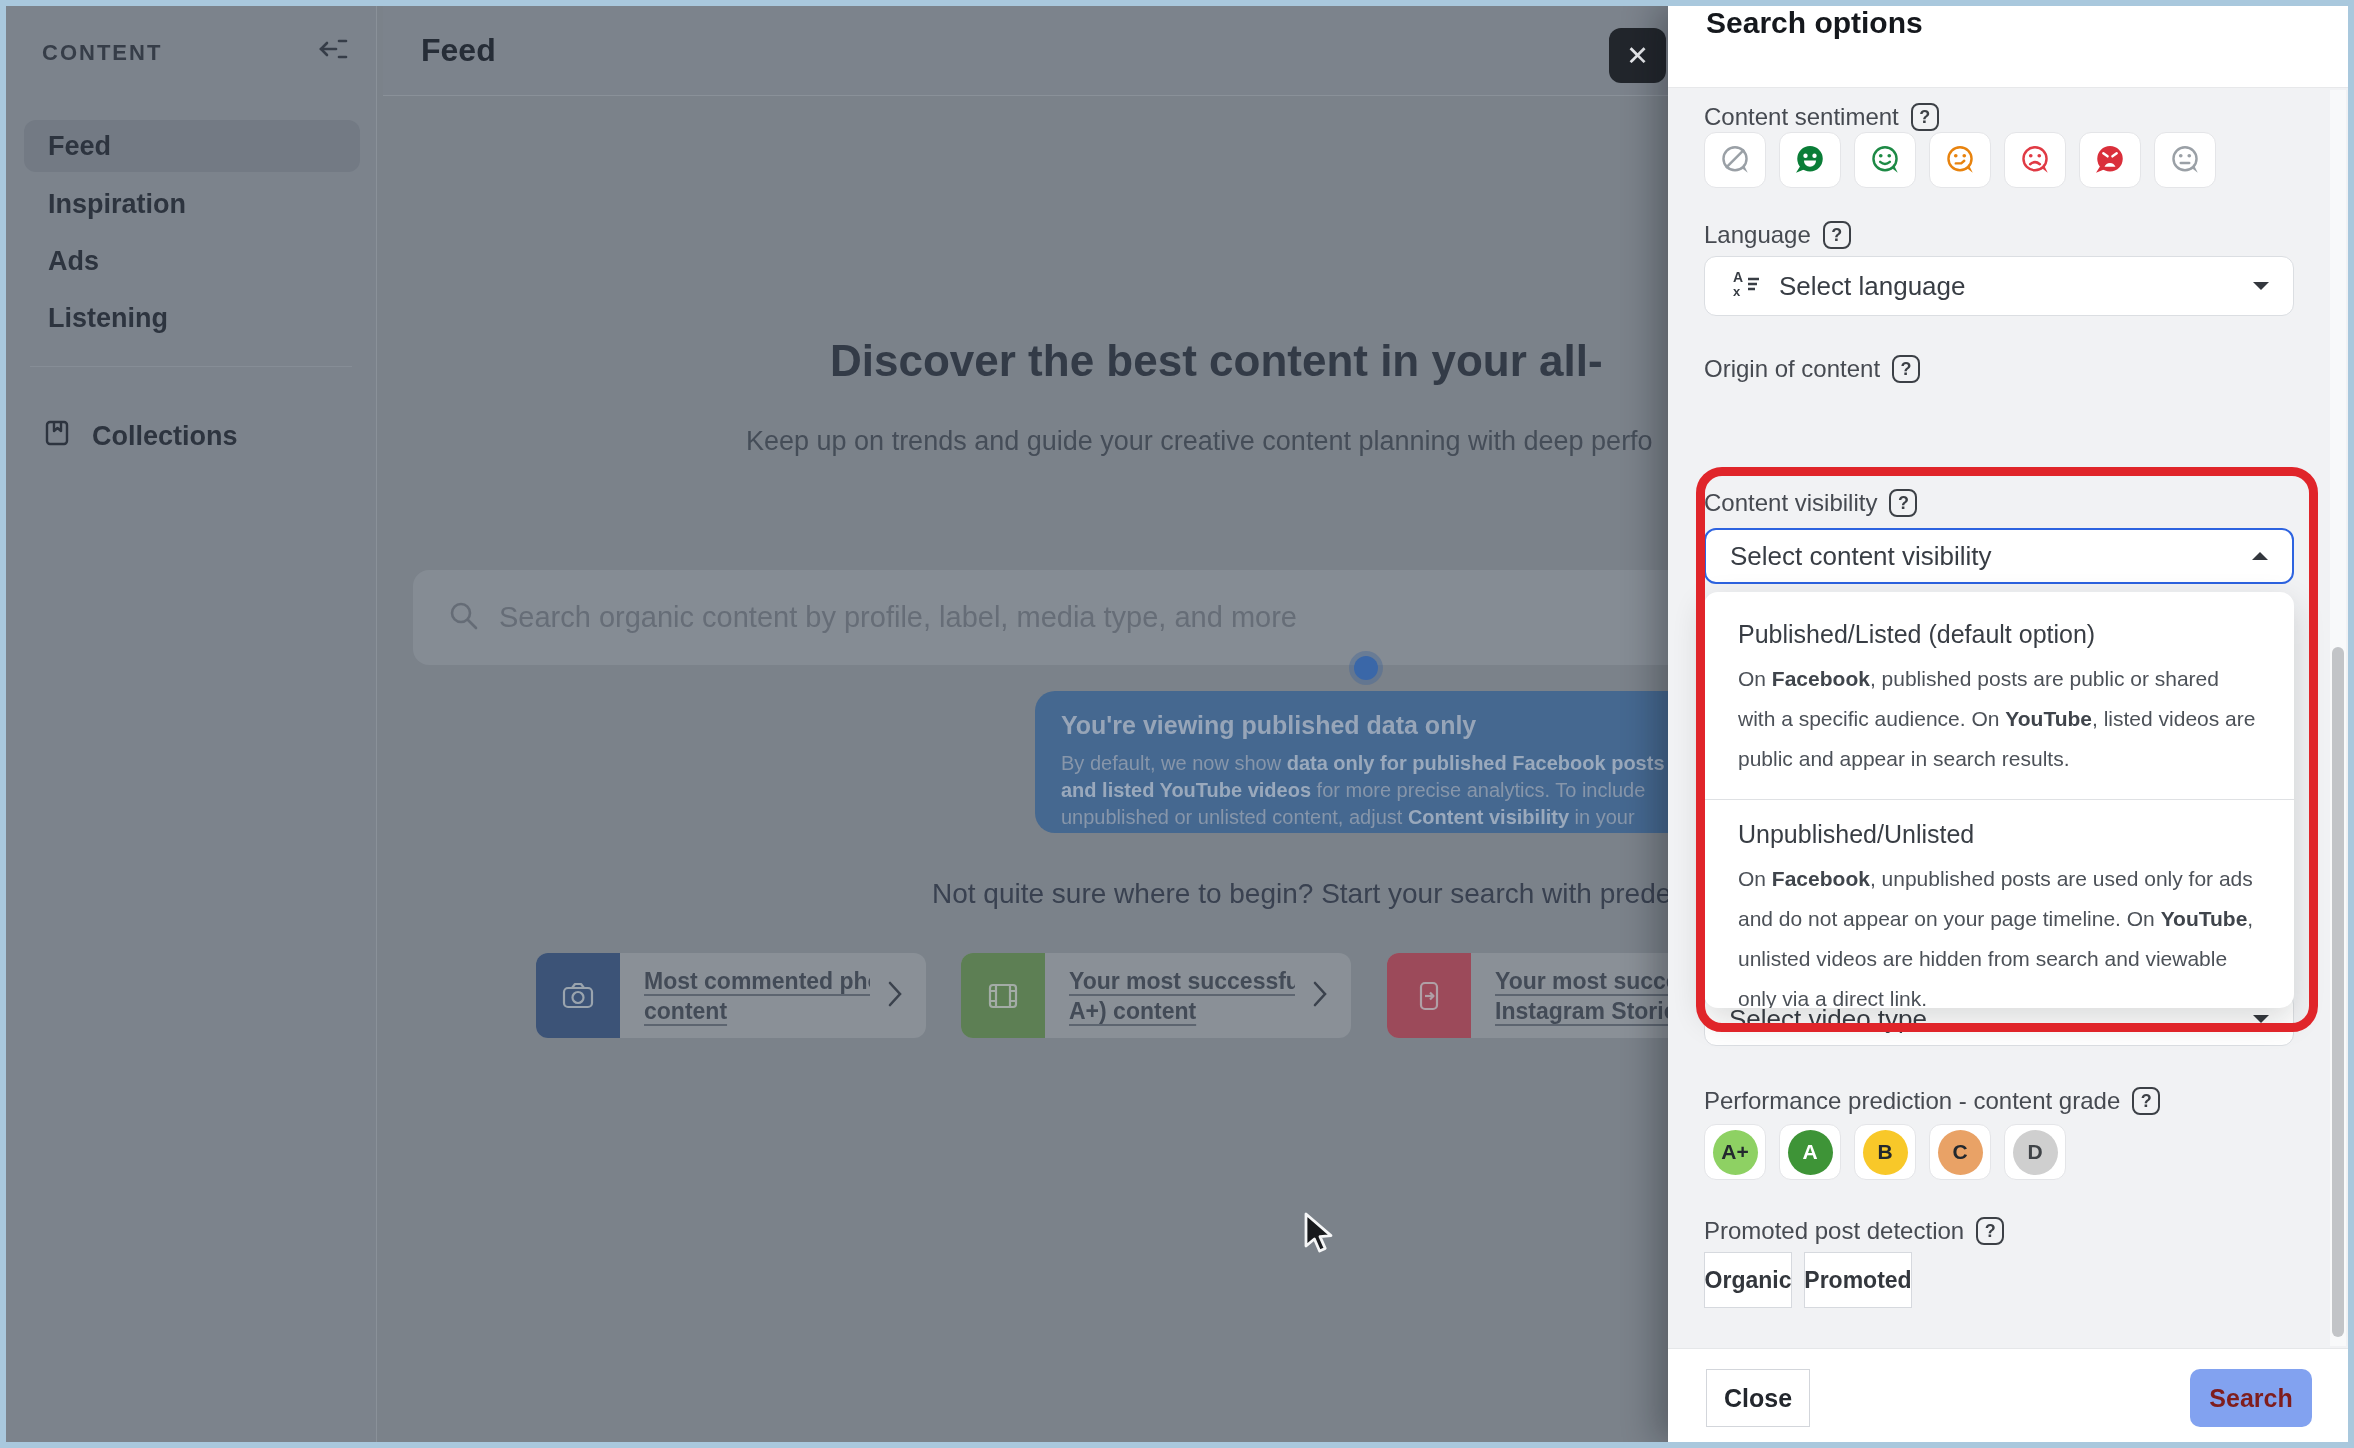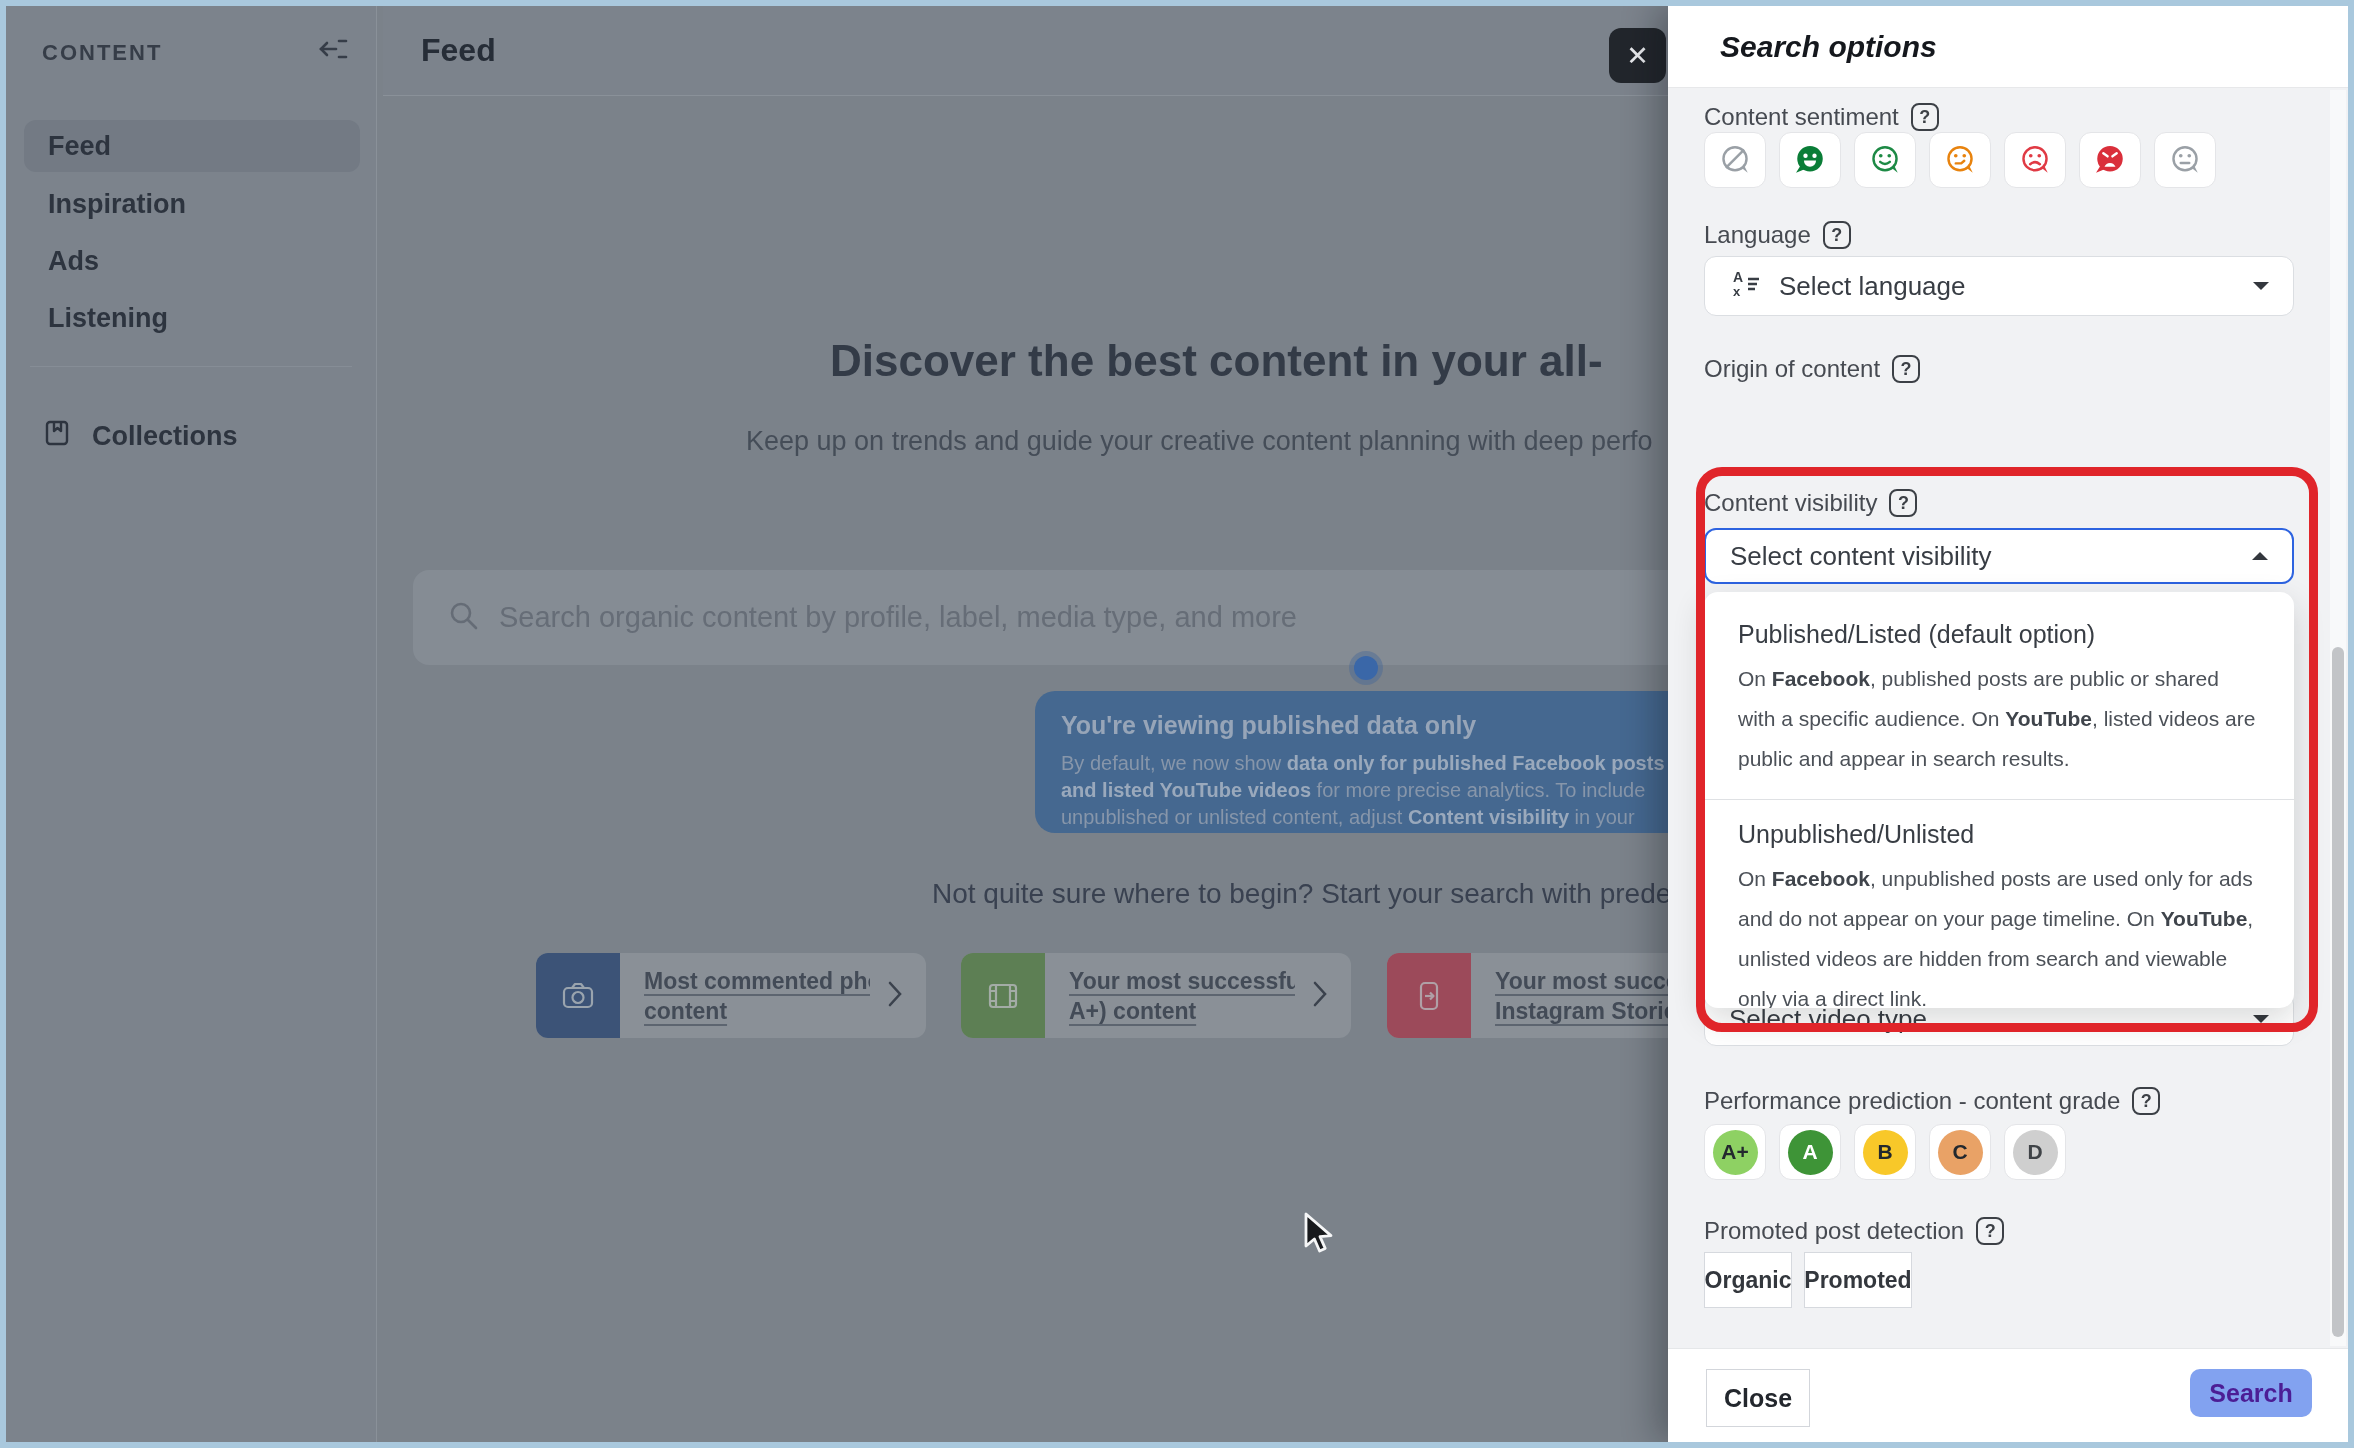--- a/index.html
+++ b/index.html
@@ -35,41 +35,41 @@
   .card .txt { position:absolute; left:108px; right:56px; top:50%; transform:translateY(-50%); }
   .card .txt div { font-size:23px; font-weight:700; color:#434b57; text-decoration:underline; text-decoration-thickness:2px; text-underline-offset:5px; text-decoration-color:#5d6570; line-height:30px; white-space:nowrap; overflow:hidden; }
   .card .chev { position:absolute; right:24px; top:50%; transform:translateY(-50%); }
   .tile-blue { background:#3c5377; } .tile-green { background:#5d7f54; } .tile-red { background:#9c4a5a; }
 
   
   .xclose { position:absolute; left:1603px; top:22px; width:57px; height:55px; background:#22262c; border-radius:12px; color:#e8eaed; font-size:27px; display:flex; align-items:center; justify-content:center; z-index:9; }
 
   
   .drawer { position:absolute; left:1662px; top:0; right:0; bottom:0; background:#f1f2f4; z-index:10; box-shadow:-12px 0 32px rgba(10,14,20,.3); }
-  .dw-header { position:absolute; left:0; right:0; top:0; height:82px; background:#fff; border-bottom:1px solid #e7e8ea; display:flex; align-items:center; padding-left:52px;font-style:italic; }
+  .dw-header { position:absolute; left:0; right:0; top:0; height:82px; background:#fff; border-bottom:1px solid #e7e8ea; display:flex; padding-left:38px; }
   .dw-title { font-size:30px; font-weight:700; color:#15181d; }
   .lbl { position:absolute; left:36px; height:30px; display:flex; align-items:center; gap:12px; font-size:24px; color:#464a51; }
   .help { display:inline-flex; width:28px; height:28px; border:2.5px solid #3c4046; border-radius:8px; align-items:center; justify-content:center; font-size:18px; font-weight:700; color:#3c4046; }
   .chipbtn { position:absolute; width:62px; height:56px; background:#fff; border:1px solid #e4e5e8; border-radius:12px; display:flex; align-items:center; justify-content:center; }
   .select { position:absolute; left:36px; width:590px; height:56px; background:#fff; border:1px solid #dbdee2; border-radius:12px; display:flex; align-items:center; padding:0 24px; gap:16px; }
   .select .val { font-size:26px; color:#383d44; flex:1; white-space:nowrap; overflow:hidden; }
   .caret-down { width:0; height:0; border:8px solid transparent; border-top-color:#33373d; margin-top:8px; }
   .caret-up { width:0; height:0; border:8px solid transparent; border-bottom-color:#33373d; margin-bottom:8px; }
   .select.focused { border:2px solid #2d63e0; }
   .popover { position:absolute; left:36px; top:586px; width:590px; height:416px; background:#fff; border-radius:14px; box-shadow:0 12px 32px rgba(25,28,33,.16); padding:28px 34px; z-index:12; overflow:hidden; }
   .opt-title { font-size:25px; color:#383d44; margin-bottom:10px; }
   .opt-desc { font-size:21px; line-height:40px; color:#4c5158; }
   .opt-desc b { color:#3f444b; }
   .pop-div { height:1px; background:#dfe1e4; margin:20px -34px; }
   .redbox { position:absolute; left:28px; top:461px; width:622px; height:565px; border:9px solid #e0252a; border-radius:26px; z-index:15; pointer-events:none; }
   .grade-circle { width:45px; height:45px; border-radius:50%; display:flex; align-items:center; justify-content:center; font-size:21px; font-weight:700; }
   .pillbtn { position:absolute; height:56px; background:#fff; border:1px solid #d6d9de; border-radius:0; display:flex; align-items:center; justify-content:center; font-size:23px; font-weight:700; color:#33373d; }
   .dw-footer { position:absolute; left:0; right:0; bottom:0; height:94px; background:#fff; border-top:1px solid #e5e7e9; z-index:14; }
   .btn-close { position:absolute; left:38px; top:20px; width:104px; height:58px; background:#fff; border:1px solid #d3d6db; border-radius:0; display:flex; align-items:center; justify-content:center; font-size:25px; font-weight:600; color:#23272d; }
-  .btn-search { position:absolute; right:36px; top:20px; width:122px; height:48px; background:#82a2f0; border-radius:10px; display:flex; align-items:center; justify-content:center; font-size:25px; font-weight:700; color:#4c1d95; }
+  .btn-search { position:absolute; right:36px; top:20px; width:122px; height:58px; background:#82a2f0; border-radius:10px; display:flex; align-items:center; justify-content:center; font-size:25px; font-weight:700; color:#7f1d1d; }
   .scrolltrack { position:absolute; right:2px; top:84px; bottom:96px; width:16px; background:#f8f9fa; z-index:13; }
   .scrollthumb { position:absolute; right:2px; top:557px; width:12px; height:690px; background:#c2c4c7; border-radius:6px; }
 
   .cursor { position:absolute; left:1294px; top:1206px; z-index:30; }
 </style>
 </head>
 <body>
 
 <div class="page">
 

